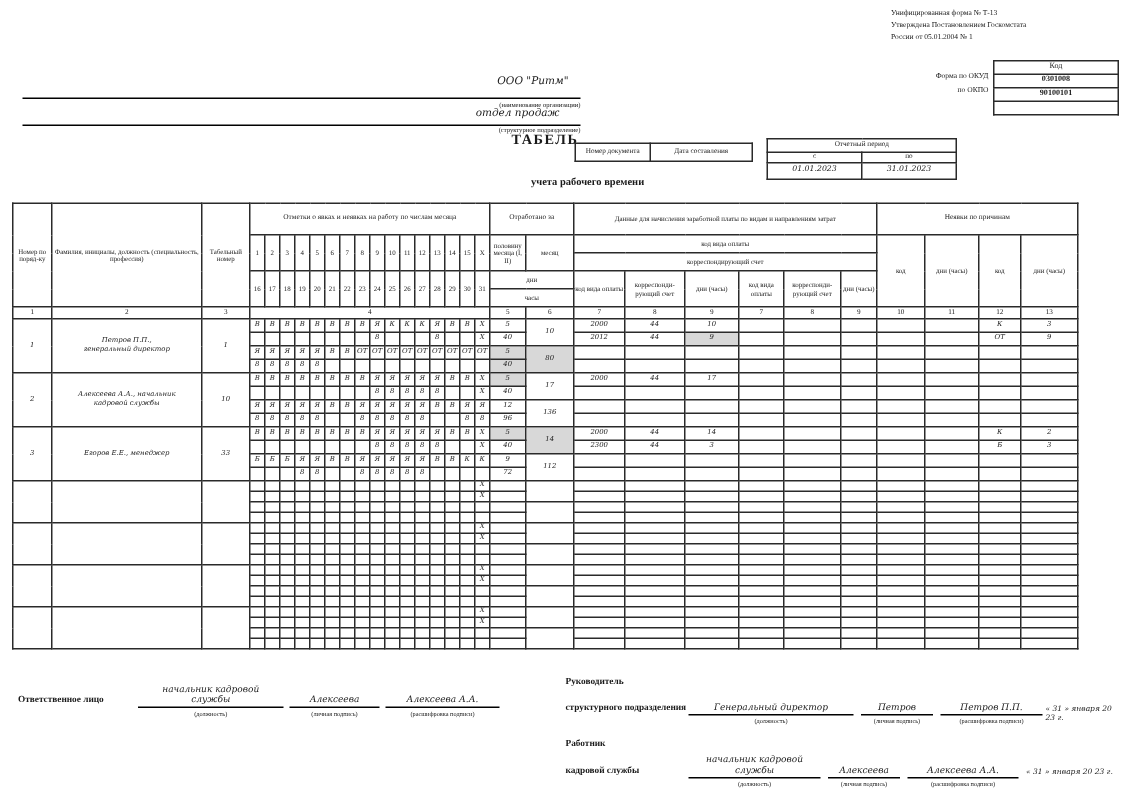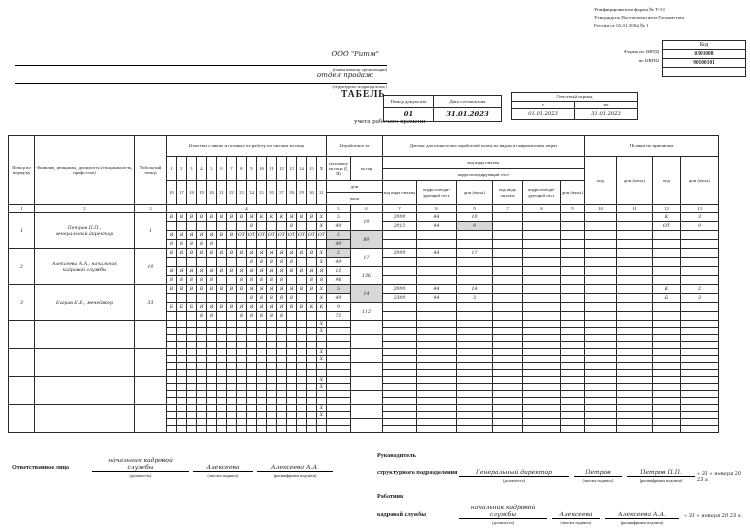--- a/index.html
+++ b/index.html
@@ -13,21 +13,21 @@
   .codes{left:662px;top:40px;border-collapse:collapse;table-layout:fixed;width:84px;}
   .codes td{border:1px solid #2a2a2a;text-align:center;font-size:5.4px;height:8px;padding:0;line-height:1;}
   .codes .cv{font-weight:bold;}
   .code-lbl{font-size:5px;text-align:right;width:84px;}
   
   .orgline{border-bottom:1px solid #000;text-align:right;font-style:italic;
            font-family:"DejaVu Serif",serif;font-size:7px;}
   .under-lbl{font-size:4.4px;text-align:right;}
   
   .title-main{font-weight:bold;font-size:9.5px;letter-spacing:1px;}
-  .title-sub{font-weight:normal;font-size:7px;}
+  .title-sub{font-weight:bold;font-size:7px;}
   .mini{border-collapse:collapse;table-layout:fixed;position:absolute;}
   .mini td{border:1px solid #2a2a2a;text-align:center;font-size:4.8px;padding:0;line-height:1.05;}
   .mini .mv td,.mini td.mv{font-weight:bold;font-style:italic;font-family:"DejaVu Serif",serif;font-size:6.8px;height:13px;}
   .mini .pv td{font-style:italic;font-family:"DejaVu Serif",serif;font-size:5.2px;height:10px;}
   
   .sheet{border-collapse:collapse;table-layout:fixed;position:absolute;left:8px;top:135px;}
   .sheet td{border:1px solid #2a2a2a;text-align:center;vertical-align:middle;
             padding:0;font-size:4.6px;line-height:1.12;overflow:hidden;}
   .sheet .tt{font-size:4.9px;}
   .h1 td{height:20px;}
@@ -93,24 +93,20 @@
 
   <table class="mini" style="left:383px;top:95px;width:118px;">
     <colgroup>
         <col style="width:50px">
         <col style="width:68px">
       </colgroup>
     <tbody>
         <tr>
       <td style="height:11px">Номер документа</td>
       <td>Дата составления</td>
-    </tr>
-    <tr class="mv">
-      <td>01</td>
-      <td>31.01.2023</td>
     </tr>
   </tbody>
     </table>
 
   <table class="mini" style="left:511px;top:92px;width:126px;">
     <colgroup>
         <col style="width:63px">
         <col style="width:63px">
       </colgroup>
     <tbody>

